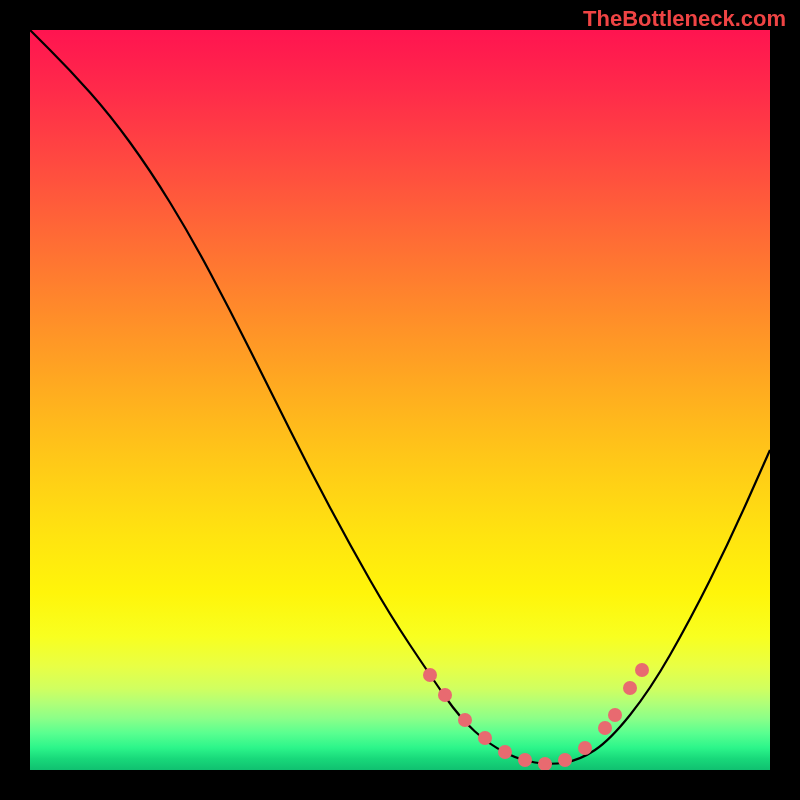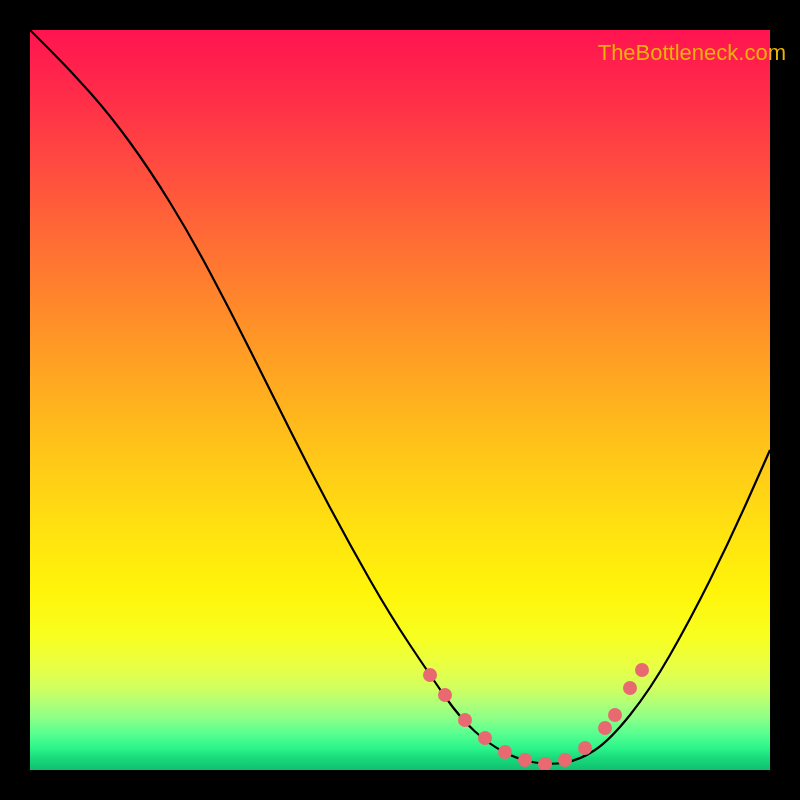--- a/index.html
+++ b/index.html
@@ -7,25 +7,24 @@
     width: 800px;
     height: 800px;
     background: #000;
     position: relative;
     font-family: Arial, sans-serif;
   }
   .watermark {
     position: absolute;
     top: 6px;
     right: 14px;
-    color: #eab308;
+    color: #ef4444;
     font-size: 22px;
-    font-weight: 400;
+    font-weight: 700;
     z-index: 10;
-    margin-top: 34px;
   }
   .plot-area {
     position: absolute;
     top: 30px;
     left: 30px;
     width: 740px;
     height: 740px;
     background: linear-gradient(to bottom,
       #ff1450 0%,
       #ff2a4a 8%,

